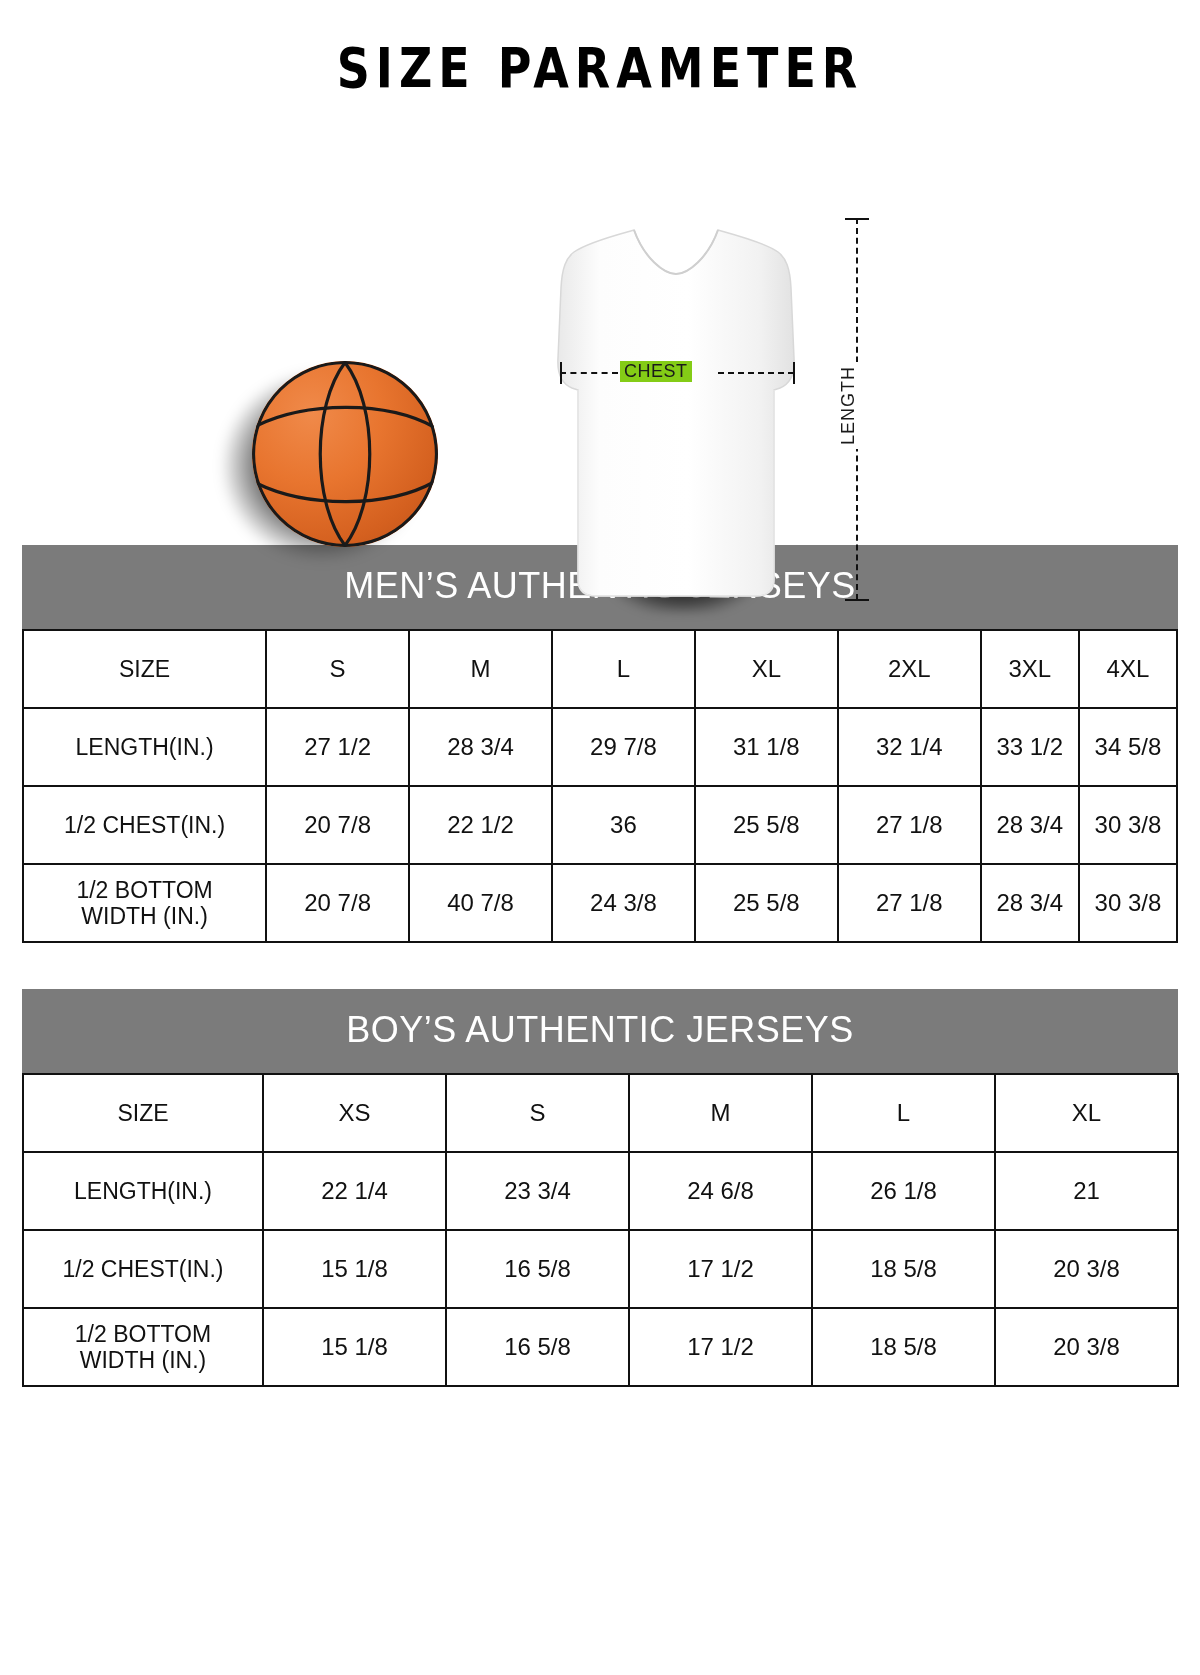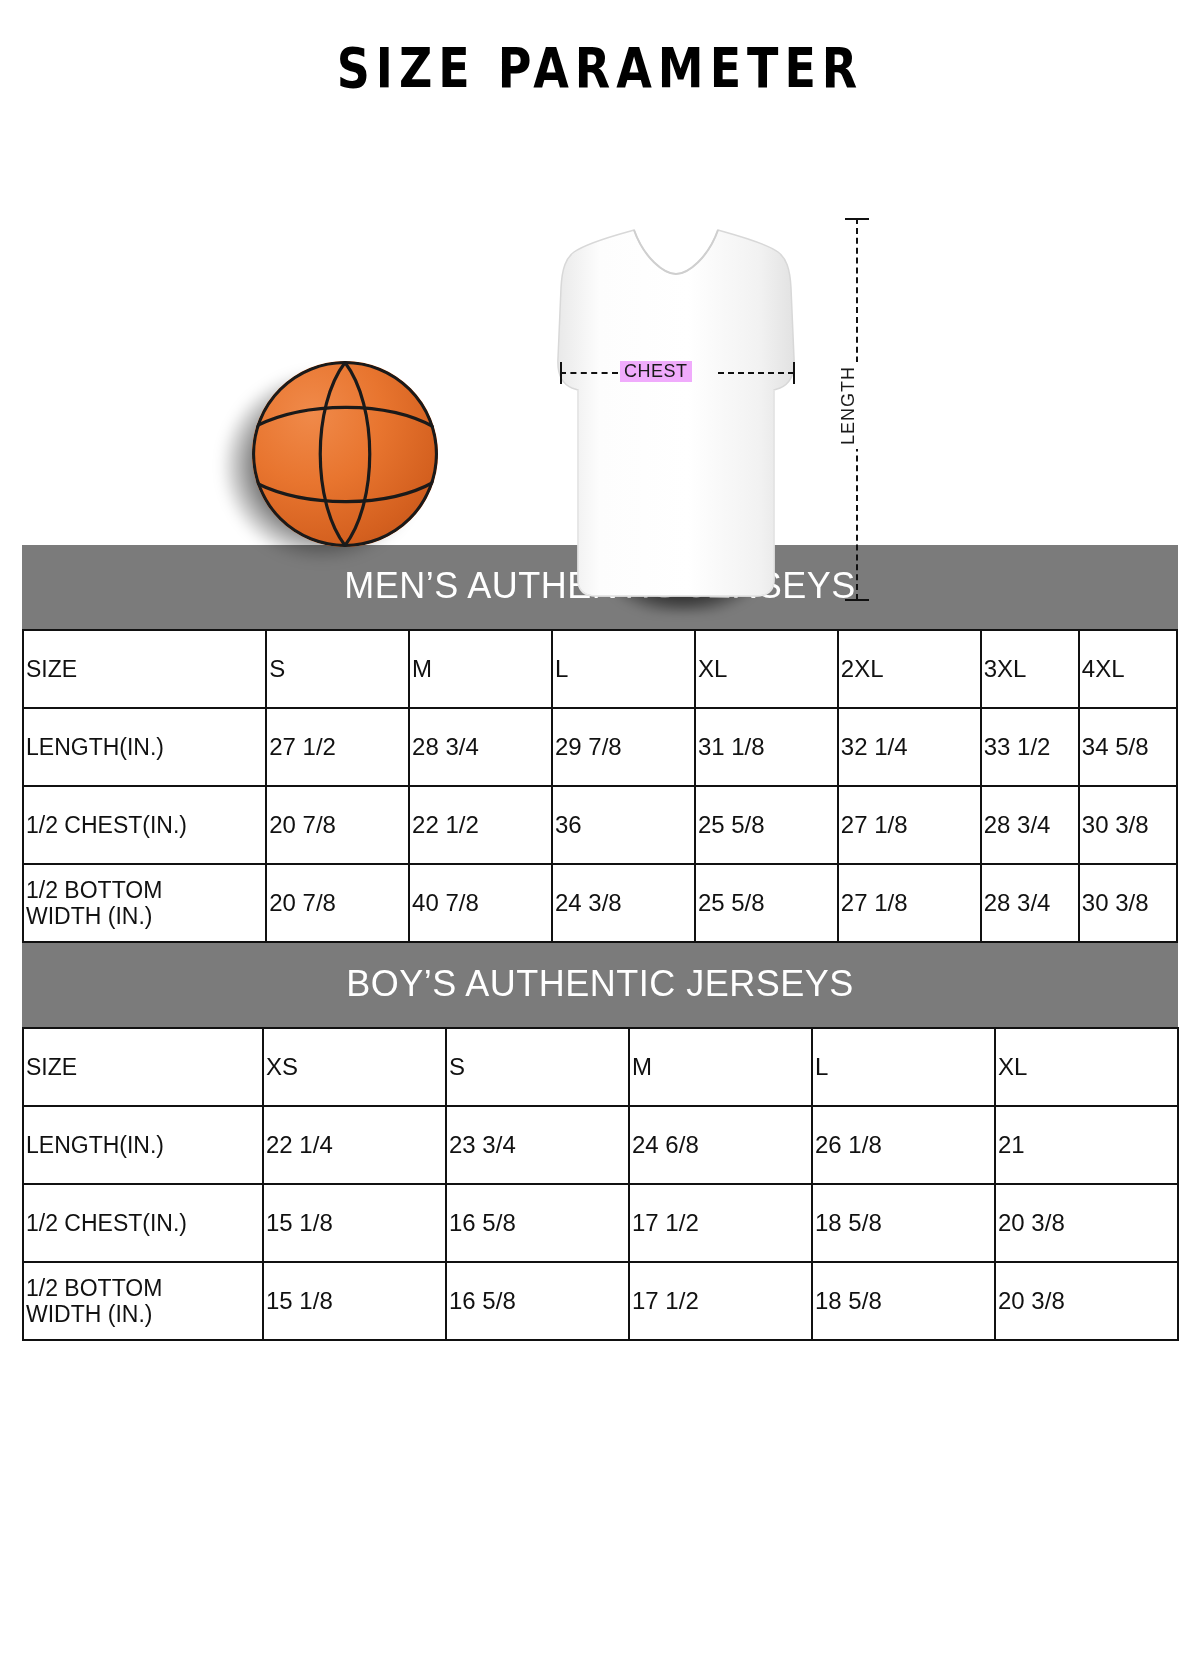--- a/index.html
+++ b/index.html
@@ -83,21 +83,21 @@
   }
   .jersey-wrap svg { position: absolute; left: 0; top: 0; }
 
   
   .chest-label {
     position: absolute;
     left: 620px;
     top: 271px;
     font-size: 18px;
     letter-spacing: 0.5px;
-    background: #f0abfc;
+    background: #84cc16;
     padding: 0 4px;
     color: #1a1a1a;
   }
   .chest-line-l, .chest-line-r {
     position: absolute;
     top: 282px;
     height: 0;
     border-top: 2px dashed #111;
   }
   .chest-line-l { left: 560px; width: 58px; }
@@ -137,39 +137,40 @@
     letter-spacing: 1px;
     writing-mode: vertical-rl;
     transform: rotate(180deg);
     background: #ffffff;
     padding: 4px 0;
     color: #1a1a1a;
   }
 
   
   .table-block { margin: 0 22px; }
-  .table-block + .table-block { }
+  .table-block + .table-block { margin-top: 46px; }
 
   .tbl-header {
     background: #7b7b7b;
     color: #ffffff;
     text-align: center;
     font-size: 36px;
     letter-spacing: 0.5px;
     padding: 23px 0 25px 0;
     line-height: 1;
   }
 
   table {
     width: 100%;
     border-collapse: collapse;
     table-layout: fixed;
   }
   table td {
     border: 2px solid #111111;
+    text-align: center;
     font-size: 24px;
     color: #111111;
     height: 72px;
     vertical-align: middle;
     padding: 2px 2px;
   }
   table tr td:first-child {
     font-size: 23px;
   }
   .two-line {

